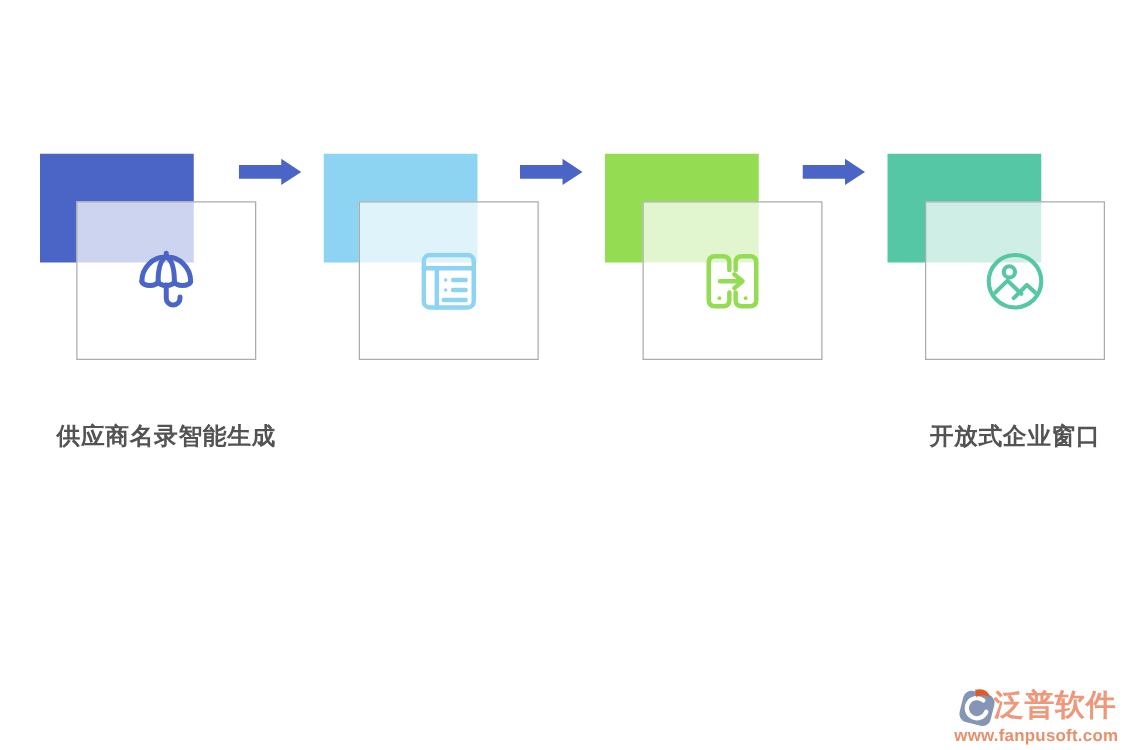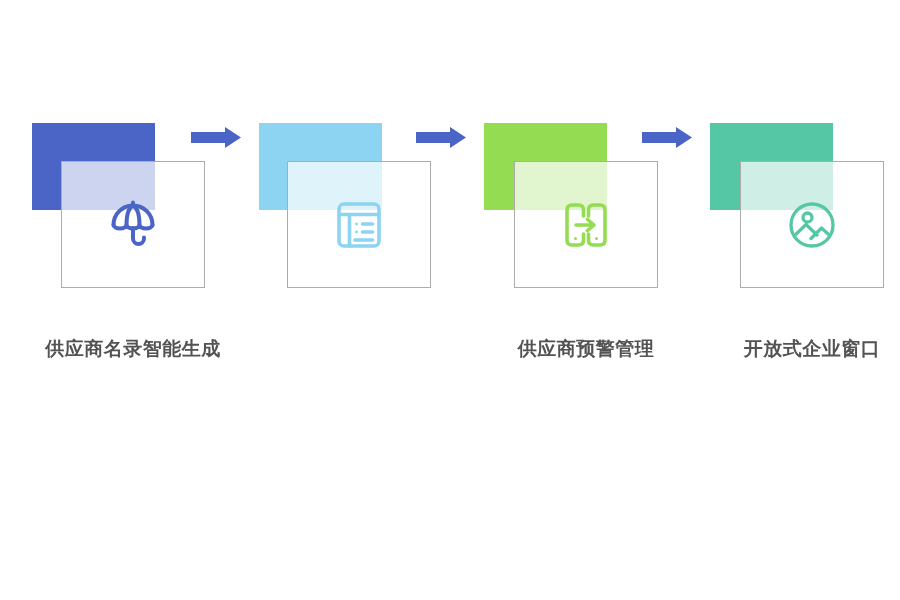--- a/index.html
+++ b/index.html
@@ -104,17 +104,27 @@
     <polygon points="0,6 34,6 34,1 50,11.5 34,22 34,17 0,17" fill="var(--accent)"></polygon>
   </svg>
   <svg class="arrow" style="left: 416px; --accent: #4b65c6;" width="51" height="23" viewBox="0 0 51 23">
     <polygon points="0,6 34,6 34,1 50,11.5 34,22 34,17 0,17" fill="var(--accent)"></polygon>
   </svg>
   <svg class="arrow" style="left: 642px; --accent: #4b65c6;" width="51" height="23" viewBox="0 0 51 23">
     <polygon points="0,6 34,6 34,1 50,11.5 34,22 34,17 0,17" fill="var(--accent)"></polygon>
   </svg>
 
   <div class="feature-label" style="left:23px">供应商名录智能生成</div>
-  <div class="feature-label" style="left:476px">供应商预警管理</div>
   <div class="feature-label" style="left:702px">开放式企业窗口</div>
 
+  <div class="watermark">
+    <div class="wm-row">
+      <svg class="wm-logo" width="38" height="36" viewBox="0 0 40 38">
+        <rect x="7" y="5" width="27" height="27" rx="7" transform="rotate(14 20 19)" fill="#8495b5"></rect>
+        <path d="M26 12 a8.5 8.5 0 1 0 2.5 9.5" fill="none" stroke="#ffffff" stroke-width="3.6" stroke-linecap="round"></path>
+        <path d="M19 3 q10 -2.5 13 6.5 q-6.5 -3.5 -12 -0.5 z" fill="#df5b2b"></path>
+      </svg>
+      <div class="wm-brand" style="color:#ee977a">泛普软件</div>
+    </div>
+    <div class="wm-url" style="color:#e8906c">www.fanpusoft.com</div>
+  </div>
 
 </div>
 
 </body></html>

